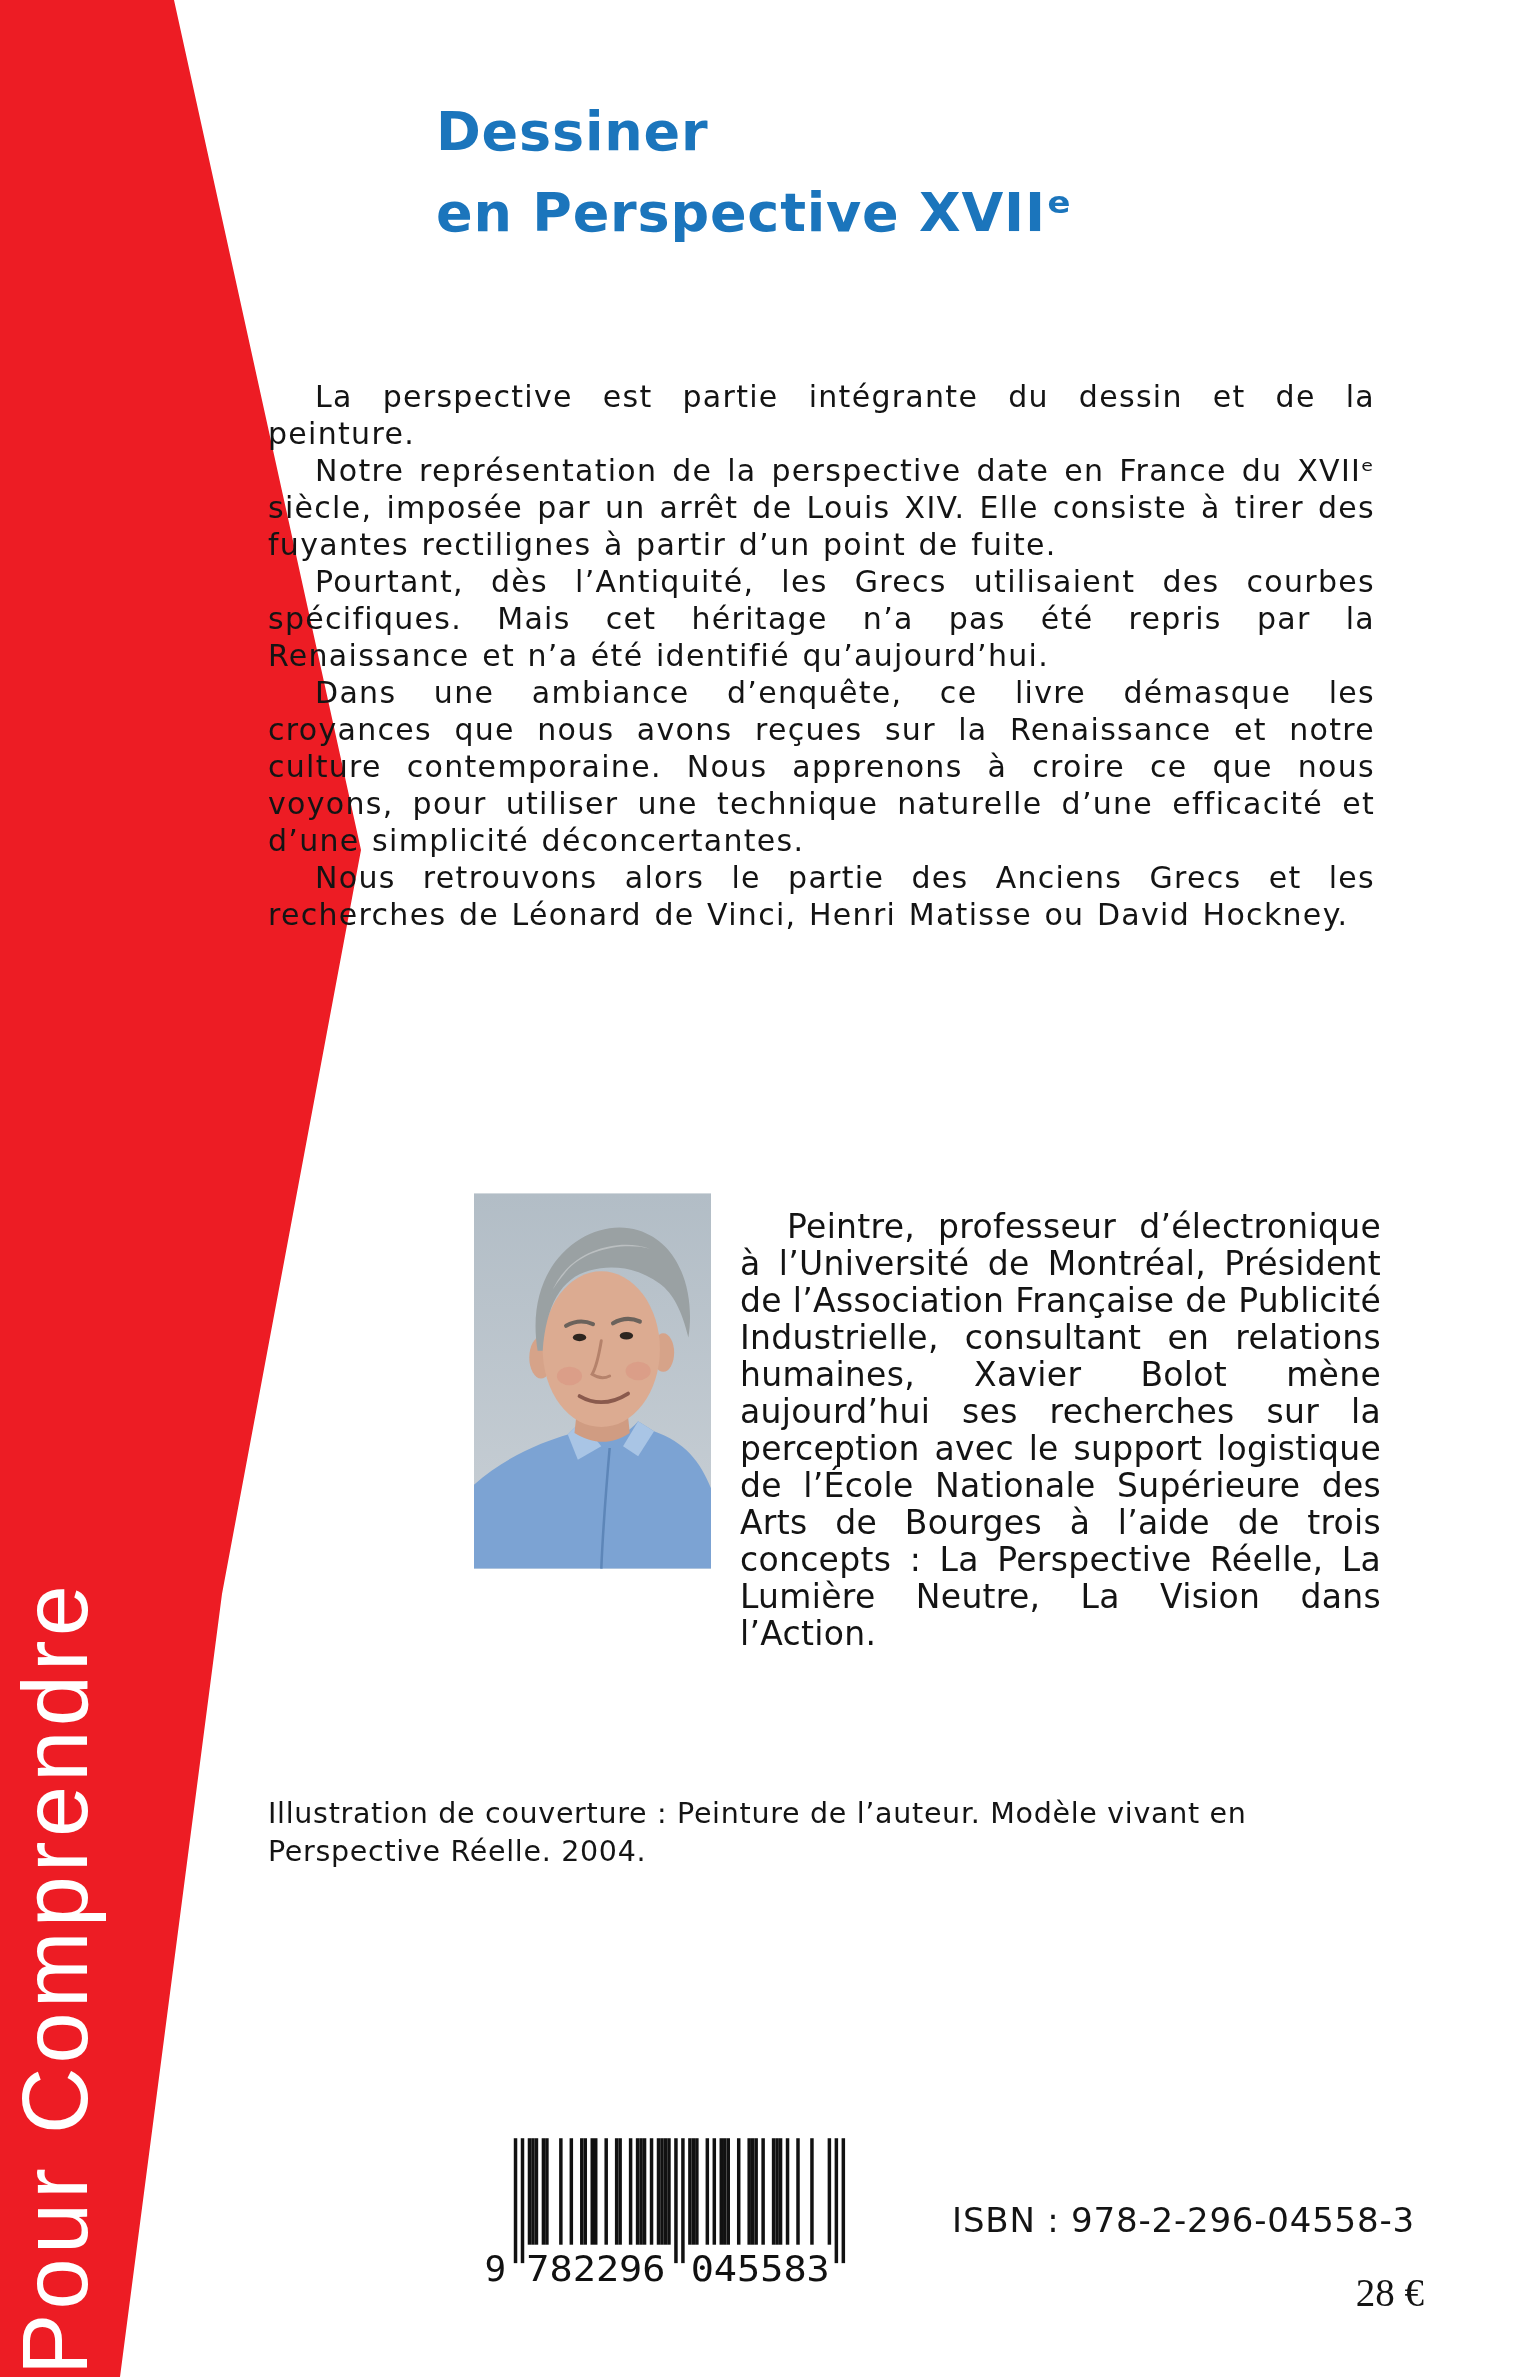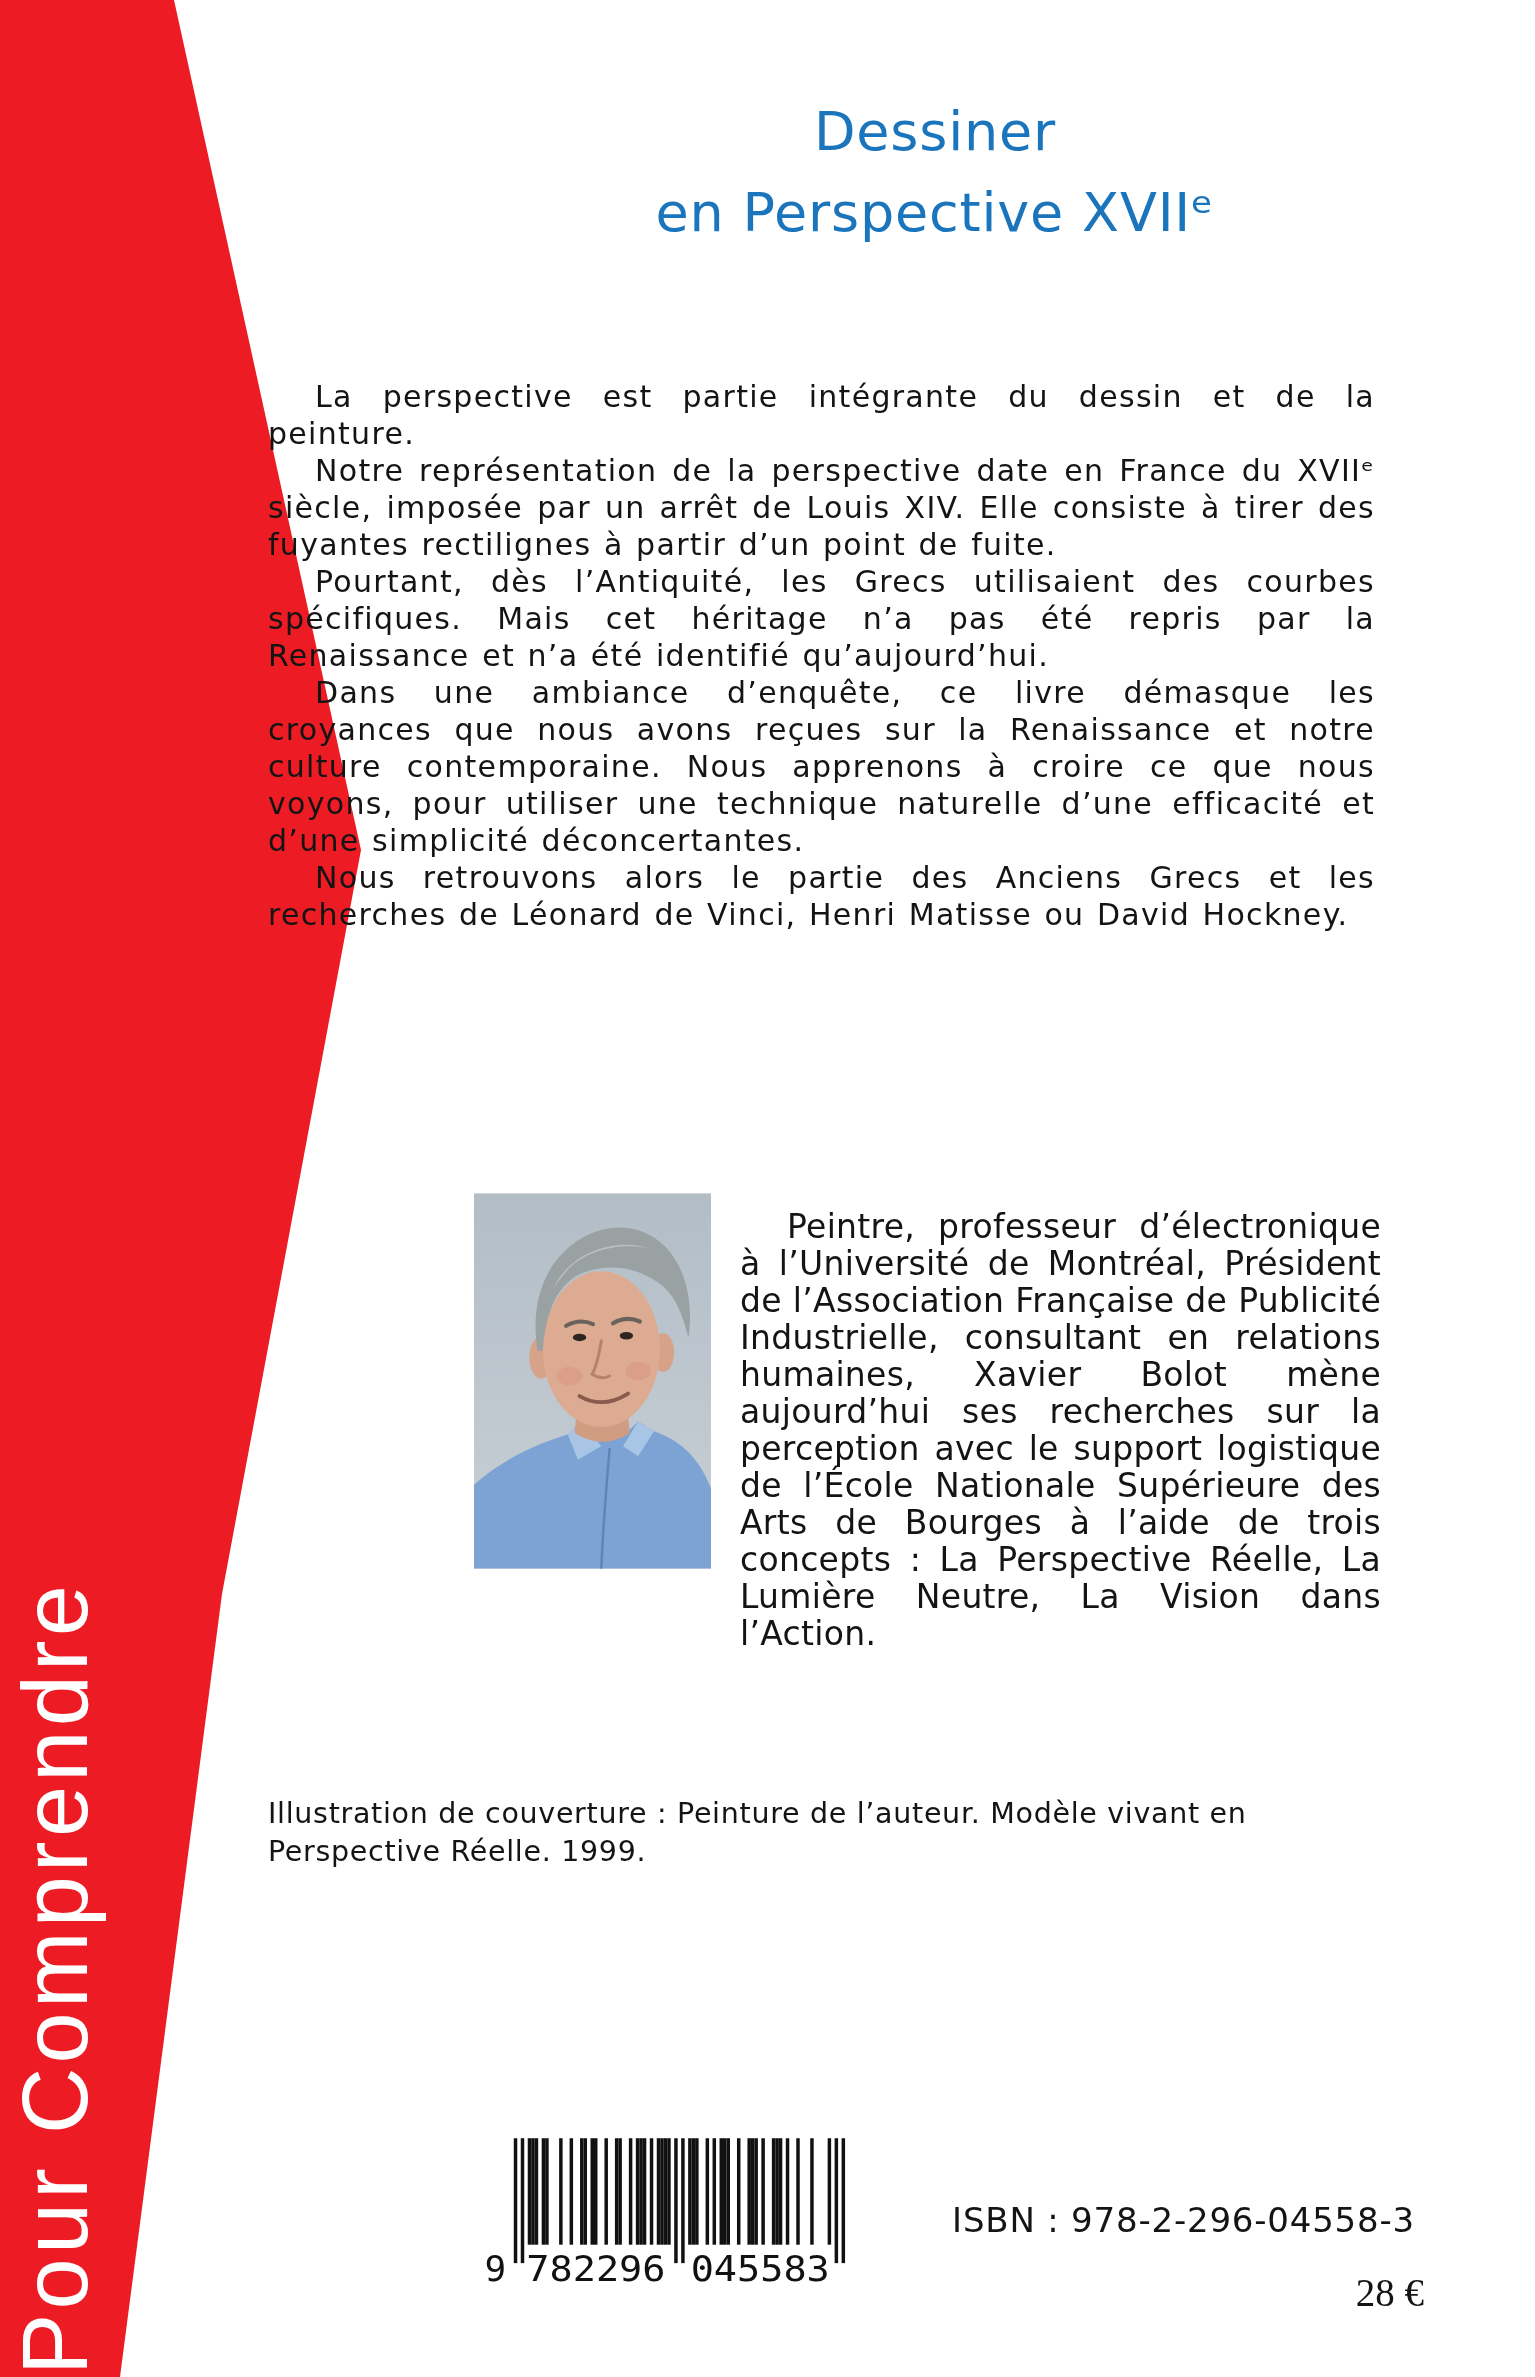--- a/index.html
+++ b/index.html
@@ -13,22 +13,22 @@
     clip-path:polygon(0 0,174px 0,361px 850px,222px 1594px,120px 2377px,0 2377px);
   }
   .series-label{
     position:absolute;left:1.7px;top:1487px;width:107px;height:888px;
     writing-mode:vertical-rl;transform:rotate(180deg);
     font-family:"Liberation Sans",sans-serif;font-size:92px;letter-spacing:4.2px;
     line-height:107px;white-space:nowrap;
   }
   
   .title{
-    position:absolute;left:436px;top:91px;width:998px;text-align:center;
-    font-weight:normal;font-size:54px;line-height:81px;letter-spacing:0.8px;
+    position:absolute;left:436px;top:91px;width:998px;text-align:left;
+    font-weight:bold;font-size:54px;line-height:81px;letter-spacing:0.8px;
   }
   
   .synopsis{
     position:absolute;left:268px;top:378px;width:1107px;
     font-size:30px;line-height:37px;text-align:justify;
     letter-spacing:1.3px;word-spacing:1.7px;
   }
   .synopsis p{margin:0;text-indent:47px;}
   
   .photo{position:absolute;left:474px;top:1193px;width:237px;height:376px;display:block;}
@@ -104,21 +104,21 @@
     <path d="M110 158 Q126 149 142 156" stroke="#6b625b" stroke-width="5" fill="none" stroke-linecap="round"></path>
     <path d="M166 155 Q182 146 198 153" stroke="#6b625b" stroke-width="5" fill="none" stroke-linecap="round"></path>
     <ellipse cx="126" cy="172" rx="8" ry="4.5" fill="#2e2620"></ellipse>
     <ellipse cx="182" cy="170" rx="8" ry="4.5" fill="#2e2620"></ellipse>
     <path d="M152 176 Q147 206 141 216 Q152 223 162 218" stroke="#b5826b" stroke-width="3.5" fill="none" stroke-linecap="round"></path>
     <path d="M126 242 Q154 258 184 239" stroke="#8a5a4d" stroke-width="4.5" fill="none" stroke-linecap="round"></path>
   </svg>
 
   <div class="bio">Peintre, professeur d’électronique à l’Université de Montréal, Président de l’Association Française de Publicité Industrielle, consultant en relations humaines, Xavier Bolot mène aujourd’hui ses recherches sur la perception avec le support logistique de l’École Nationale Supérieure des Arts de Bourges à l’aide de trois concepts : La Perspective Réelle, La Lumière Neutre, La Vision dans l’Action.</div>
 
-  <div class="credit">Illustration de couverture : Peinture de l’auteur. Modèle vivant en Perspective Réelle. 1999.</div>
+  <div class="credit">Illustration de couverture : Peinture de l’auteur. Modèle vivant en Perspective Réelle. 2004.</div>
 
   <svg class="barcode" viewBox="0 0 470 176" xmlns="http://www.w3.org/2000/svg">
     <g id="barcode-bars" fill="#111">
         <rect x="57.00" y="0" width="4.16" height="149"></rect>
         <rect x="65.32" y="0" width="4.16" height="149"></rect>
         <rect x="73.64" y="0" width="4.16" height="127"></rect>
         <rect x="77.80" y="0" width="4.16" height="127"></rect>
         <rect x="81.96" y="0" width="4.16" height="127"></rect>
         <rect x="90.28" y="0" width="4.16" height="127"></rect>
         <rect x="94.44" y="0" width="4.16" height="127"></rect>

